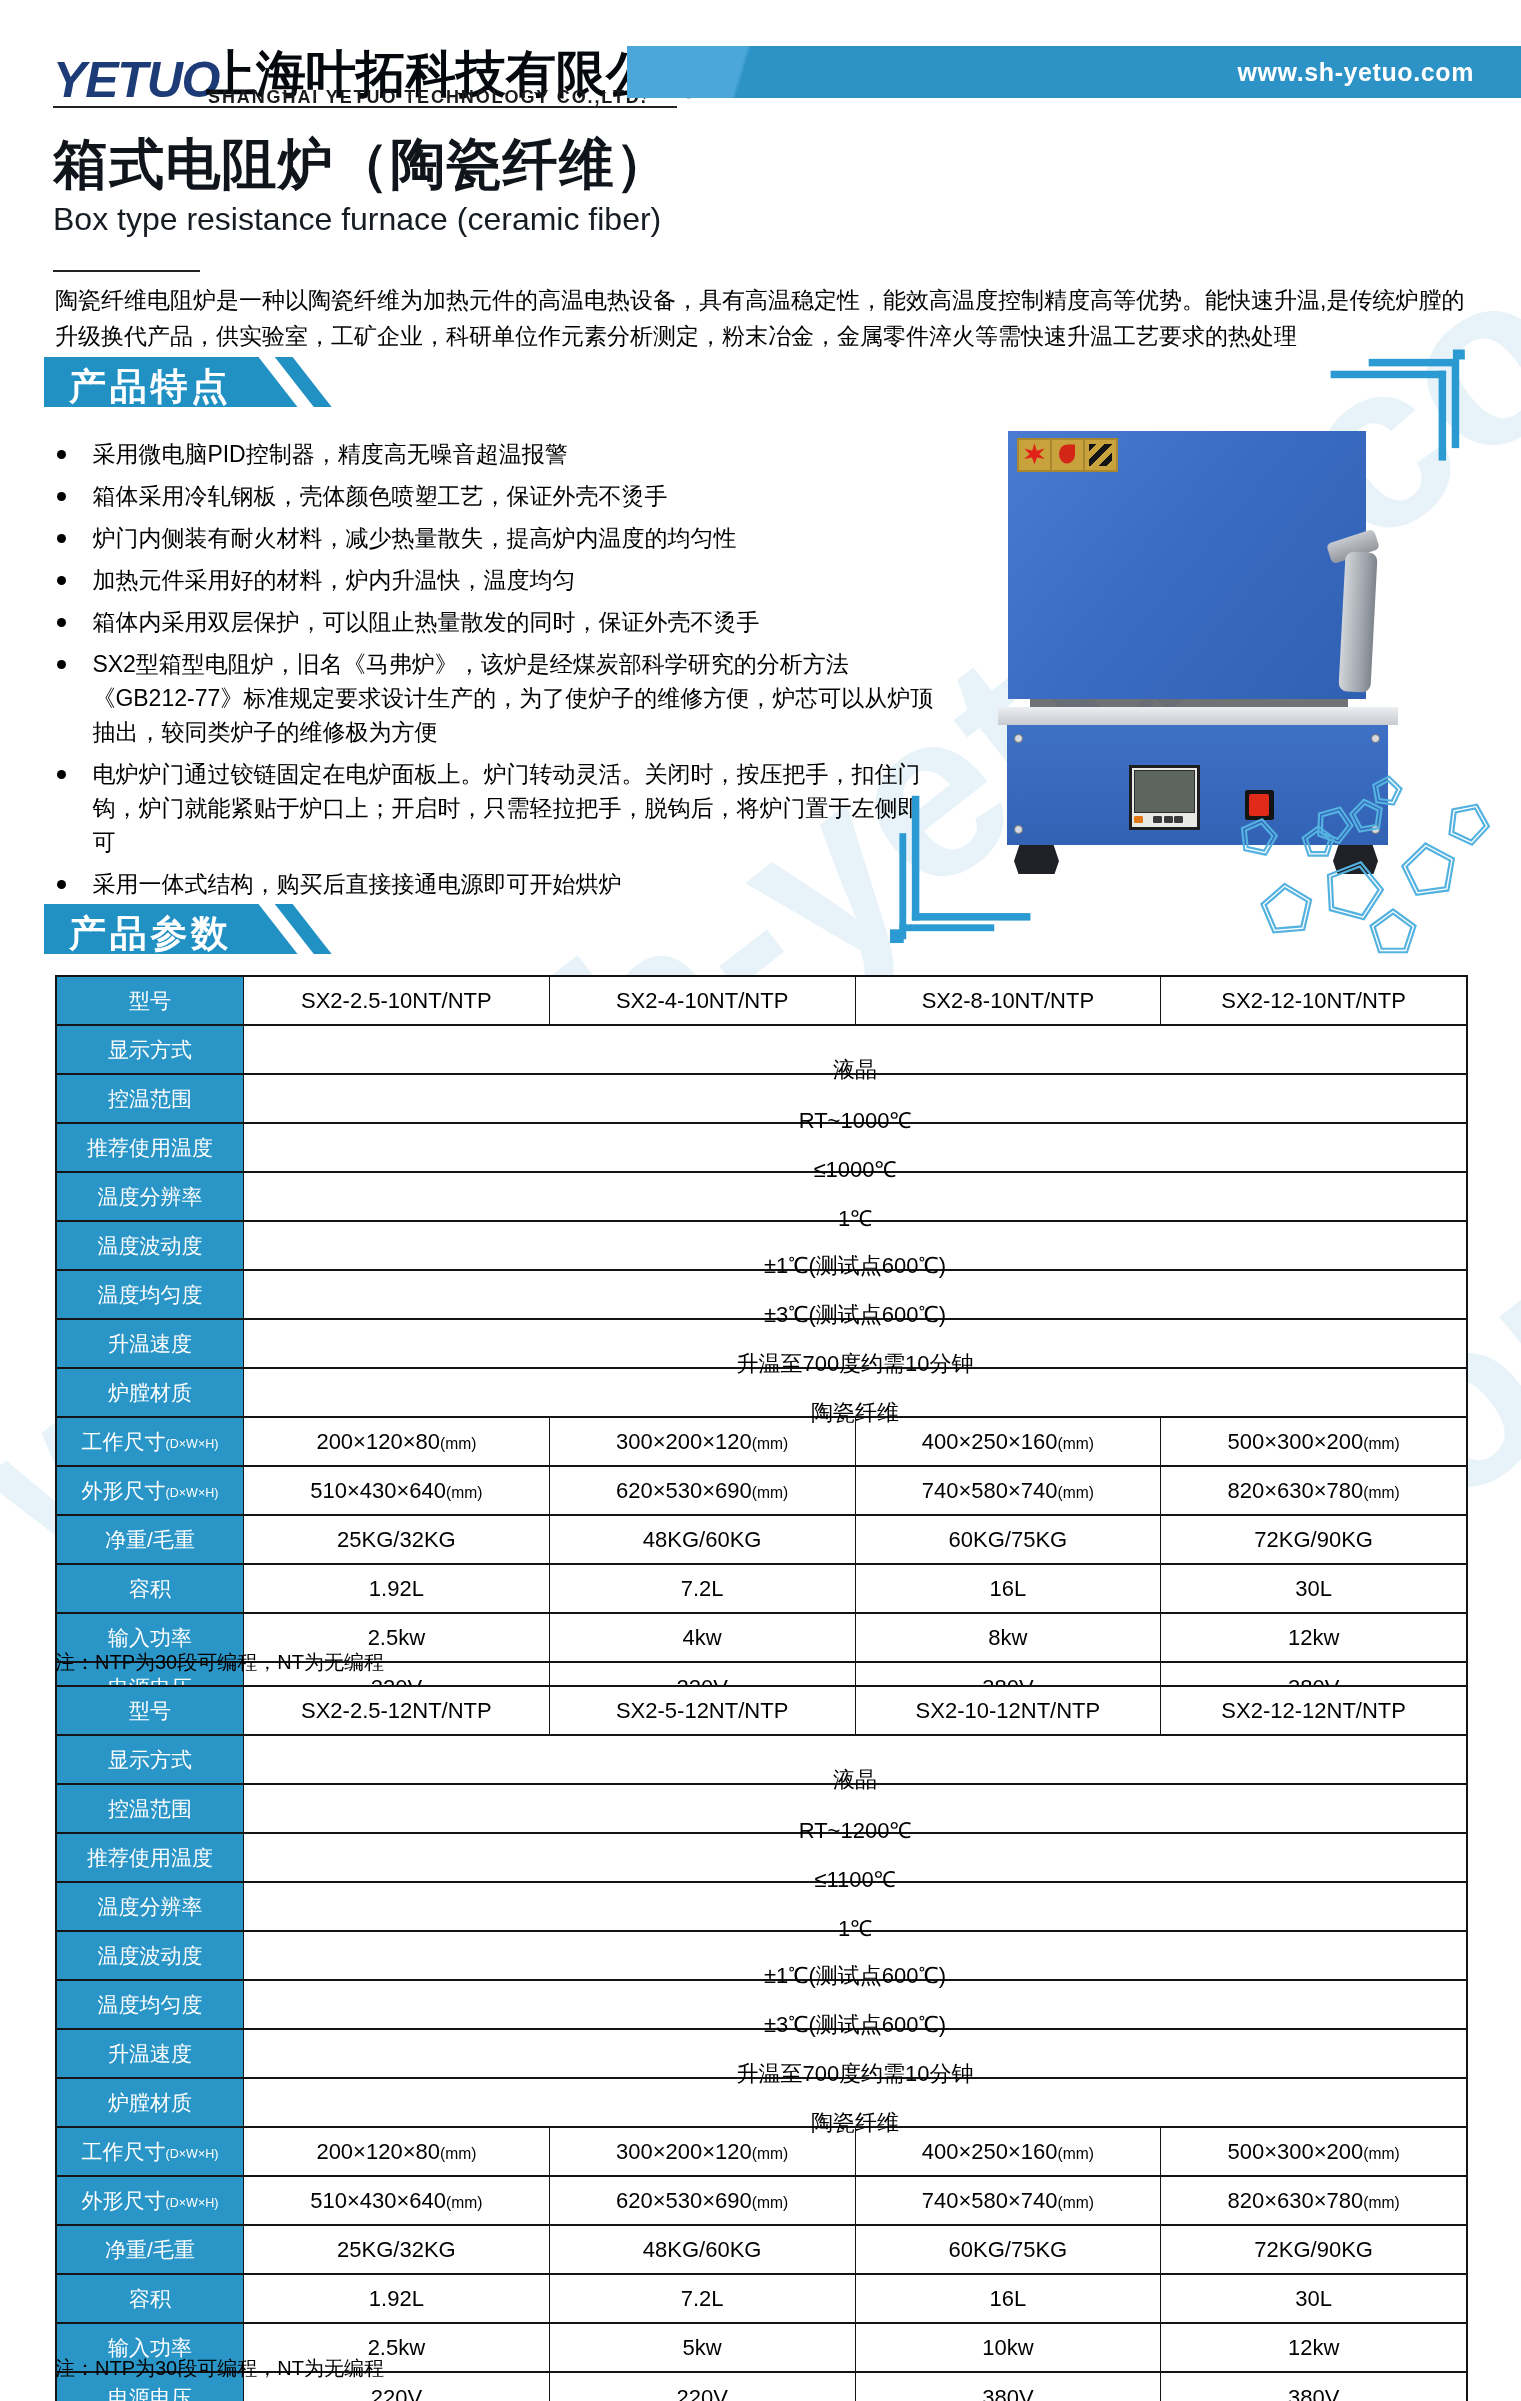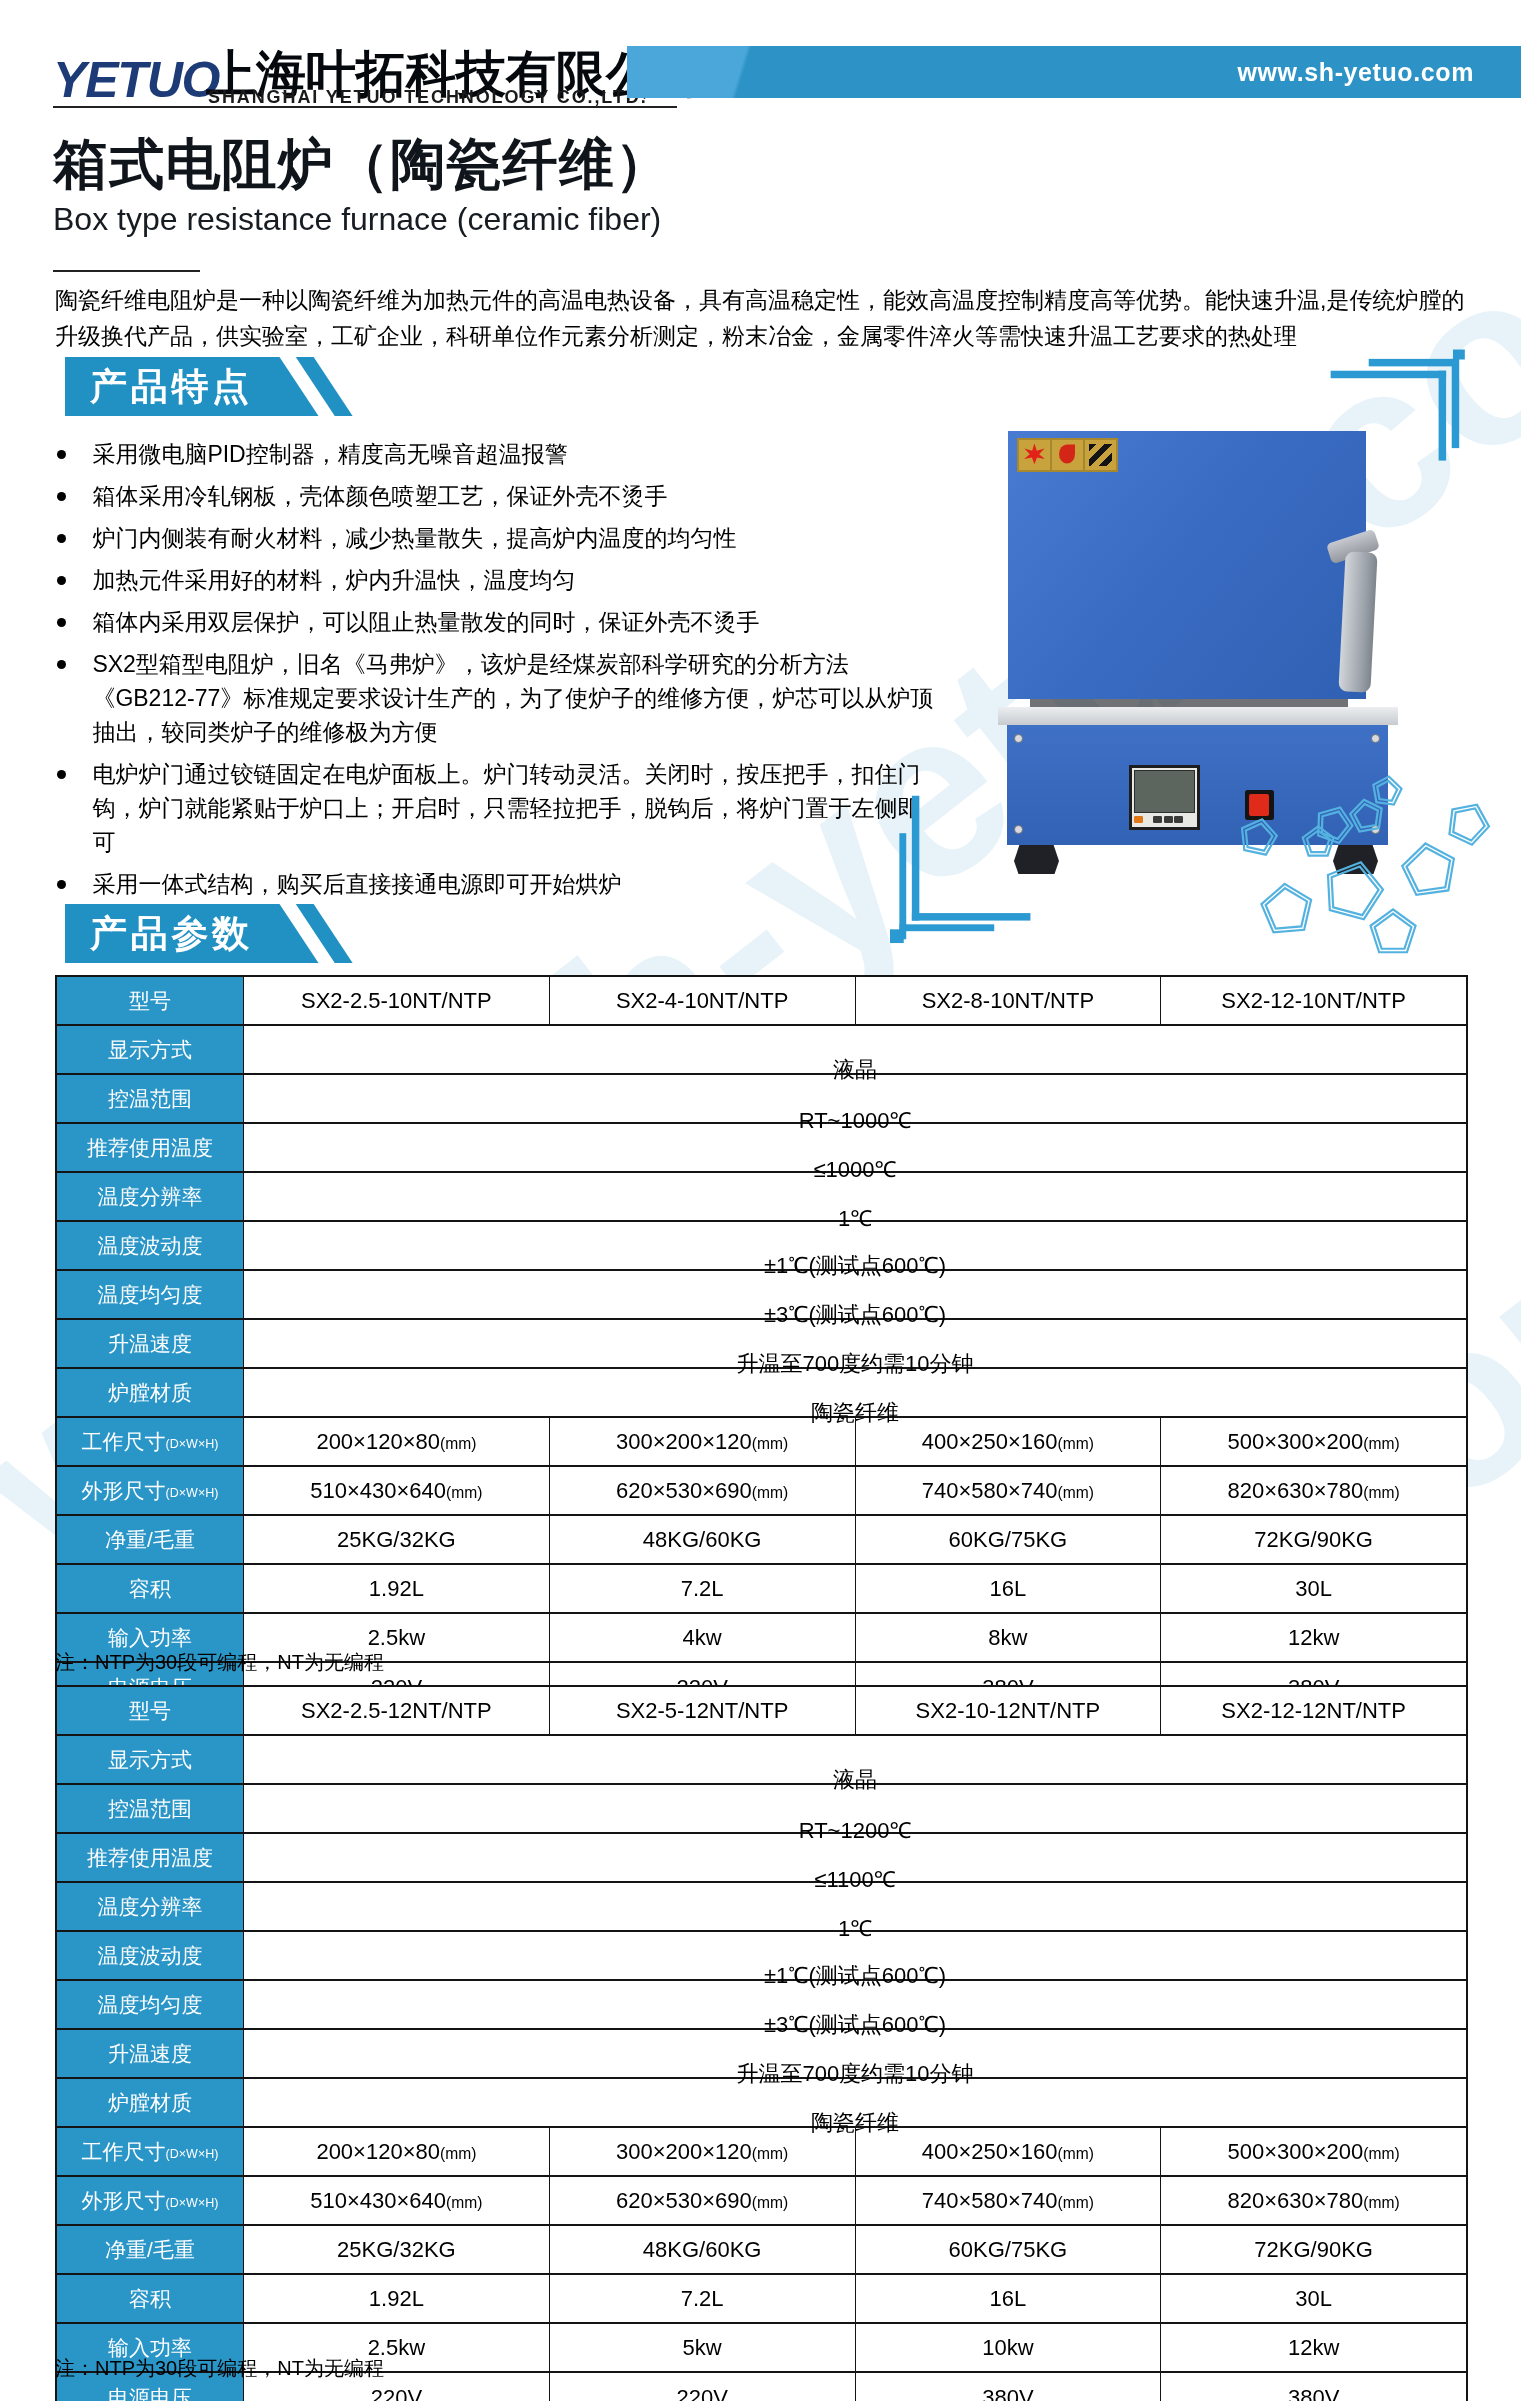--- a/index.html
+++ b/index.html
@@ -18,21 +18,21 @@
           display:flex;align-items:center;justify-content:flex-end;padding-right:47px;}
   .topbar span{color:#fff;font-size:25px;font-weight:600;letter-spacing:0.6px;}
 
   
   .title-cn{position:absolute;left:53px;top:128px;font-size:55px;font-weight:900;color:#10151c;letter-spacing:1.2px;}
   .title-en{position:absolute;left:53px;top:201px;font-size:32px;font-weight:500;color:#171c23;}
   .title-underline{position:absolute;left:53px;top:270px;width:147px;height:1.9px;background:#222;}
   .intro{position:absolute;left:55px;top:282px;width:1429px;font-size:23px;line-height:36px;color:#000;}
 
   
-  .banner{position:absolute;left:65px;width:325px;height:59px;}
+  .banner{position:absolute;left:44px;width:325px;height:50px;}
   .banner .body{position:absolute;left:0;top:0;width:100%;height:100%;background:#2191c4;
                 clip-path:polygon(0 0,66% 0,78% 100%,0 100%);}
   .banner .stripe{position:absolute;left:0;top:0;width:100%;height:100%;background:#2191c4;
                 clip-path:polygon(71% 0,76.5% 0,88.5% 100%,83% 100%);}
   .banner .label{position:absolute;left:25px;top:0;line-height:59px;font-size:37px;color:#fff;
                 font-weight:700;letter-spacing:3.7px;}
   #banner-features{top:357px;}
   #banner-params{top:904px;}
 
   

